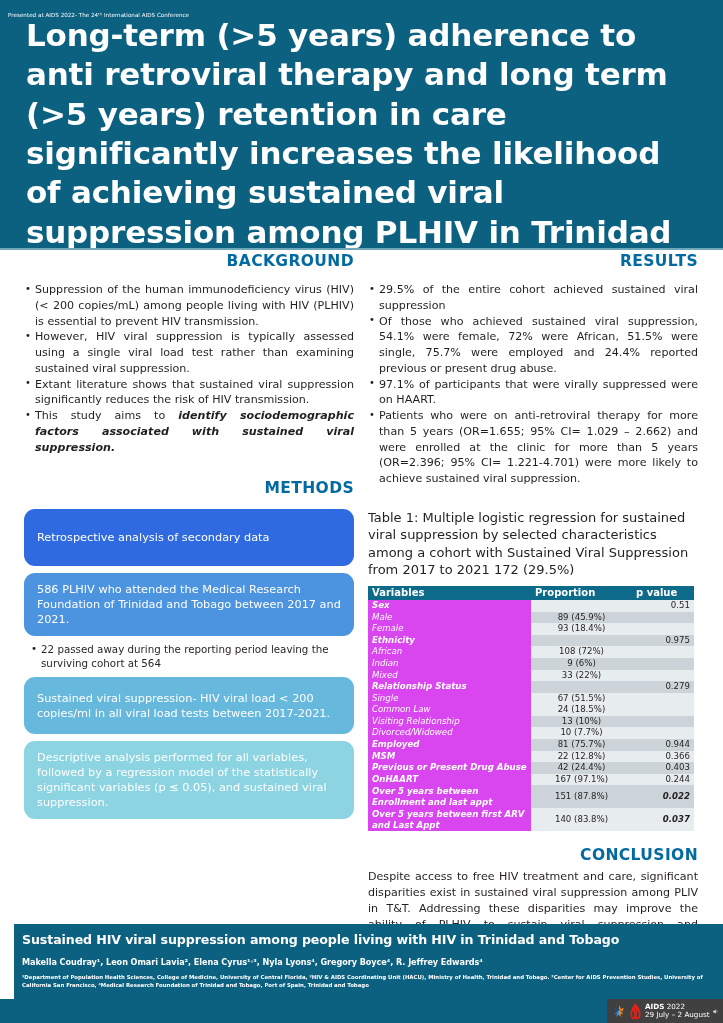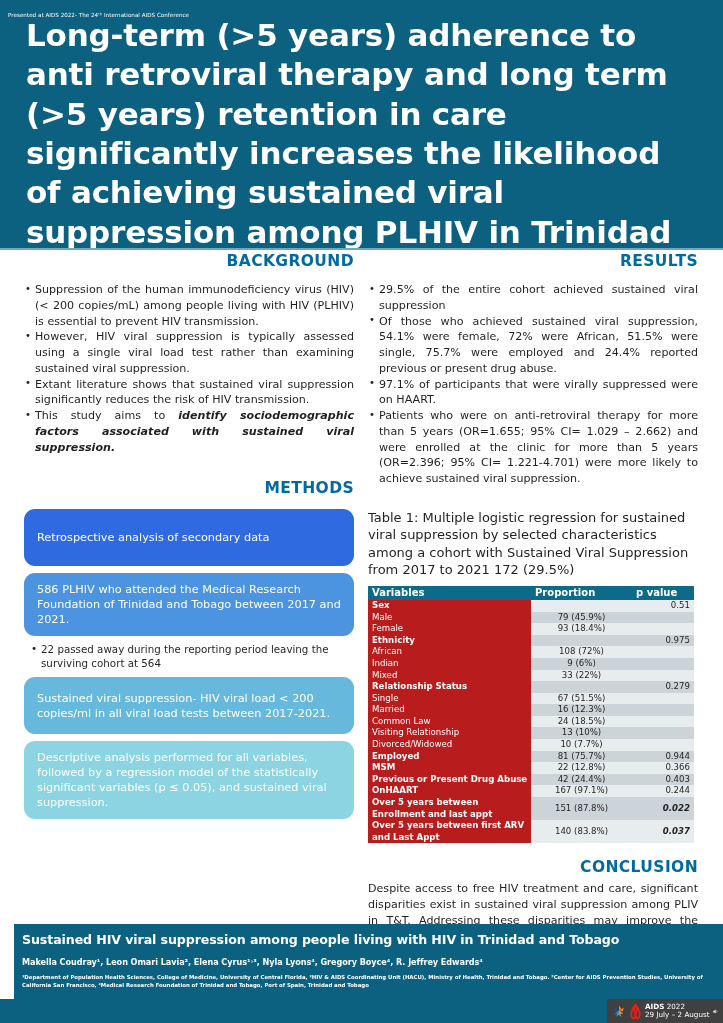--- a/index.html
+++ b/index.html
@@ -157,23 +157,24 @@
     font-size: 10px;
     height: 14px;
     line-height: 14px;
     text-align: left;
   }
   col.c-var { width: 163px; }
   col.c-prop { width: 101px; }
   col.c-p { width: 62px; }
 
   td.var-cell {
-    background: #b91c1c;
+    background: #d946ef;
     color: #ffffff;
     text-align: left;
+    font-style: italic;
   }
   td.var-cell.bold { font-weight: bold; }
   td.prop-cell { text-align: center; color: #231f20; }
   td.p-cell { text-align: right; color: #231f20; }
   tr.shade-a td.prop-cell, tr.shade-a td.p-cell { background: #e7ecef; }
   tr.shade-b td.prop-cell, tr.shade-b td.p-cell { background: #ccd4d9; }
   td.p-cell.sig { font-weight: bold; font-style: italic; }
   tr.tall td { height: 23px; line-height: 11.5px; vertical-align: middle; }
   td.var-cell.wrap { white-space: normal; line-height: 11.2px; }
 
@@ -322,21 +323,21 @@
         </tr>
       </thead>
       <tbody>
           <tr class="shade-a">
             <td class="var-cell bold">Sex</td>
             <td class="prop-cell"></td>
             <td class="p-cell">0.51</td>
           </tr>
           <tr class="shade-b">
             <td class="var-cell">Male</td>
-            <td class="prop-cell">79 (45.9%)</td>
+            <td class="prop-cell">89 (45.9%)</td>
             <td class="p-cell"></td>
           </tr>
           <tr class="shade-a">
             <td class="var-cell">Female</td>
             <td class="prop-cell">93 (18.4%)</td>
             <td class="p-cell"></td>
           </tr>
           <tr class="shade-b">
             <td class="var-cell bold">Ethnicity</td>
             <td class="prop-cell"></td>
@@ -358,25 +359,20 @@
             <td class="p-cell"></td>
           </tr>
           <tr class="shade-b">
             <td class="var-cell bold">Relationship Status</td>
             <td class="prop-cell"></td>
             <td class="p-cell">0.279</td>
           </tr>
           <tr class="shade-a">
             <td class="var-cell">Single</td>
             <td class="prop-cell">67 (51.5%)</td>
-            <td class="p-cell"></td>
-          </tr>
-          <tr class="shade-b">
-            <td class="var-cell">Married</td>
-            <td class="prop-cell">16 (12.3%)</td>
             <td class="p-cell"></td>
           </tr>
           <tr class="shade-a">
             <td class="var-cell">Common Law</td>
             <td class="prop-cell">24 (18.5%)</td>
             <td class="p-cell"></td>
           </tr>
           <tr class="shade-b">
             <td class="var-cell">Visiting Relationship</td>
             <td class="prop-cell">13 (10%)</td>

